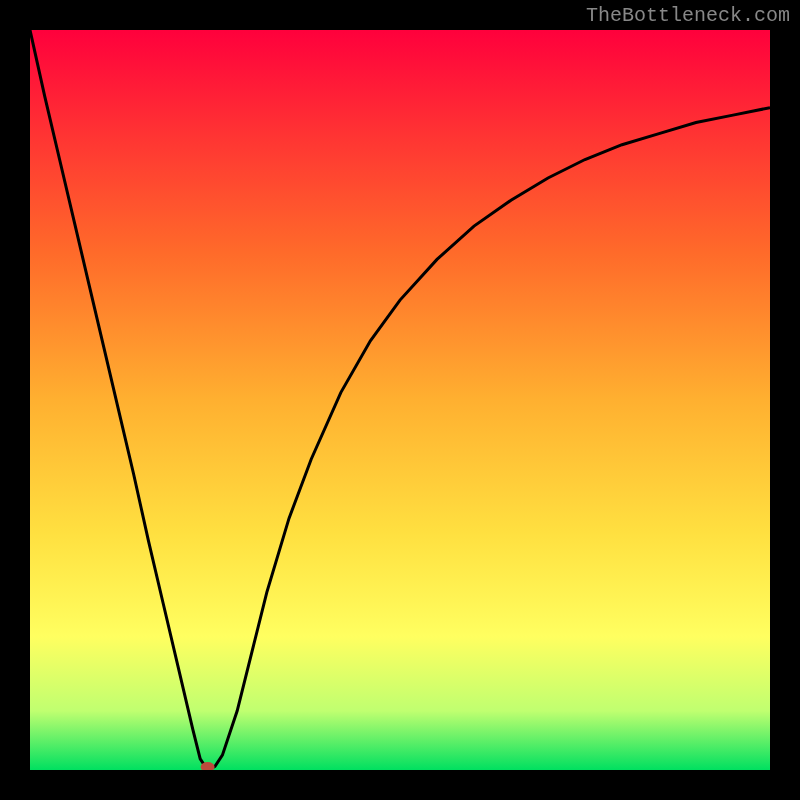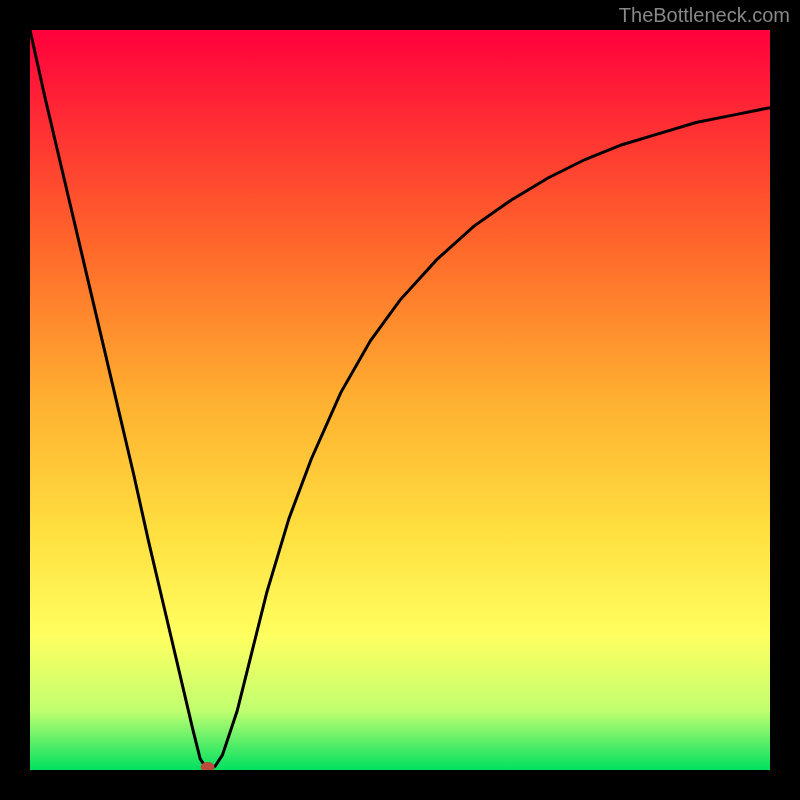--- a/index.html
+++ b/index.html
@@ -22,21 +22,21 @@
     top: 30px;
     width: 740px;
     height: 740px;
   }
   .attribution {
     position: absolute;
     top: 4px;
     right: 10px;
     color: #888;
     font-size: 20px;
-    font-family: Liberation Sans, sans-serif;
+    font-family: Liberation Mono, monospace;
     z-index: 10;
   }
   svg {
     display: block;
   }
 </style>
 </head>
 <body>
 <div class="container">
 

